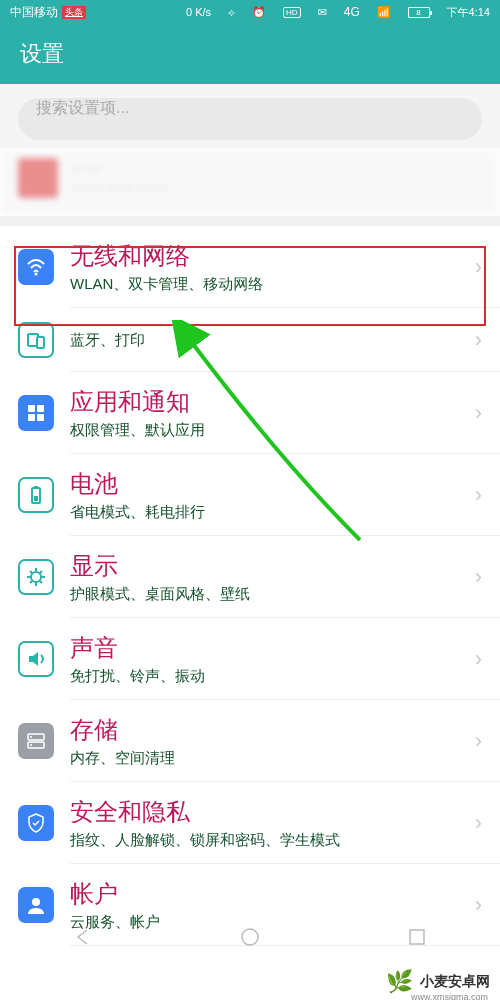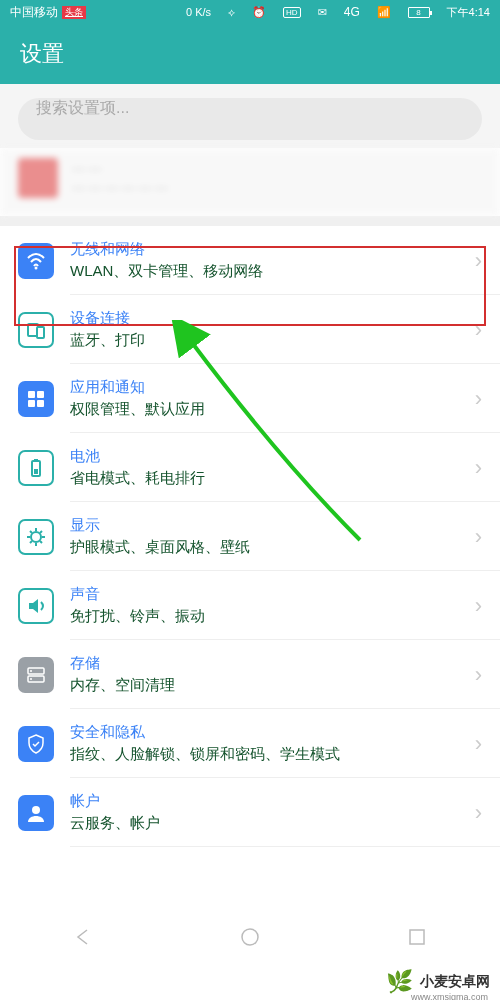--- a/index.html
+++ b/index.html
@@ -106,21 +106,21 @@
     }
     .item-icon {
       width: 36px; height: 36px;
       border-radius: 7px;
       display: flex;
       align-items: center;
       justify-content: center;
       flex-shrink: 0;
     }
     .item-body { flex: 1; }
-    .item-title { font-size: 15px; color: #3b82f6; margin-bottom: 3px; }
+    .item-title { font-size: 24px; color: #be185d; margin-bottom: 3px; }
     .item-sub { font-size: 15px; color: #14532d; }
     .chevron { color: #ccc; font-size: 22px; font-weight: 300; }
     .highlight-box {
       position: absolute;
       left: 14px; right: 14px;
       top: 246px;
       height: 80px;
       border: 2px solid #d32f2f;
       pointer-events: none;
       z-index: 10;
@@ -213,21 +213,20 @@
     <div class="chevron">›</div>
   </div>
     <div class="list-item">
     <div class="item-icon ic-teal">
         <svg width="22" height="22">
           <rect x="3" y="5" width="10" height="12" rx="1" stroke="#2bb0aa" stroke-width="2" fill="none"></rect>
           <rect x="12" y="8" width="7" height="11" rx="1" stroke="#2bb0aa" stroke-width="2" fill="#fff"></rect>
         </svg>
       </div>
     <div class="item-body">
-      <div class="item-title">设备连接</div>
       <div class="item-sub">蓝牙、打印</div>
     </div>
     <div class="chevron">›</div>
   </div>
     <div class="list-item">
     <div class="item-icon ic-blue">
         <svg width="22" height="22">
           <rect x="3" y="3" width="7" height="7" rx="1" fill="#fff"></rect>
           <rect x="12" y="3" width="7" height="7" rx="1" fill="#fff"></rect>
           <rect x="3" y="12" width="7" height="7" rx="1" fill="#fff"></rect>

